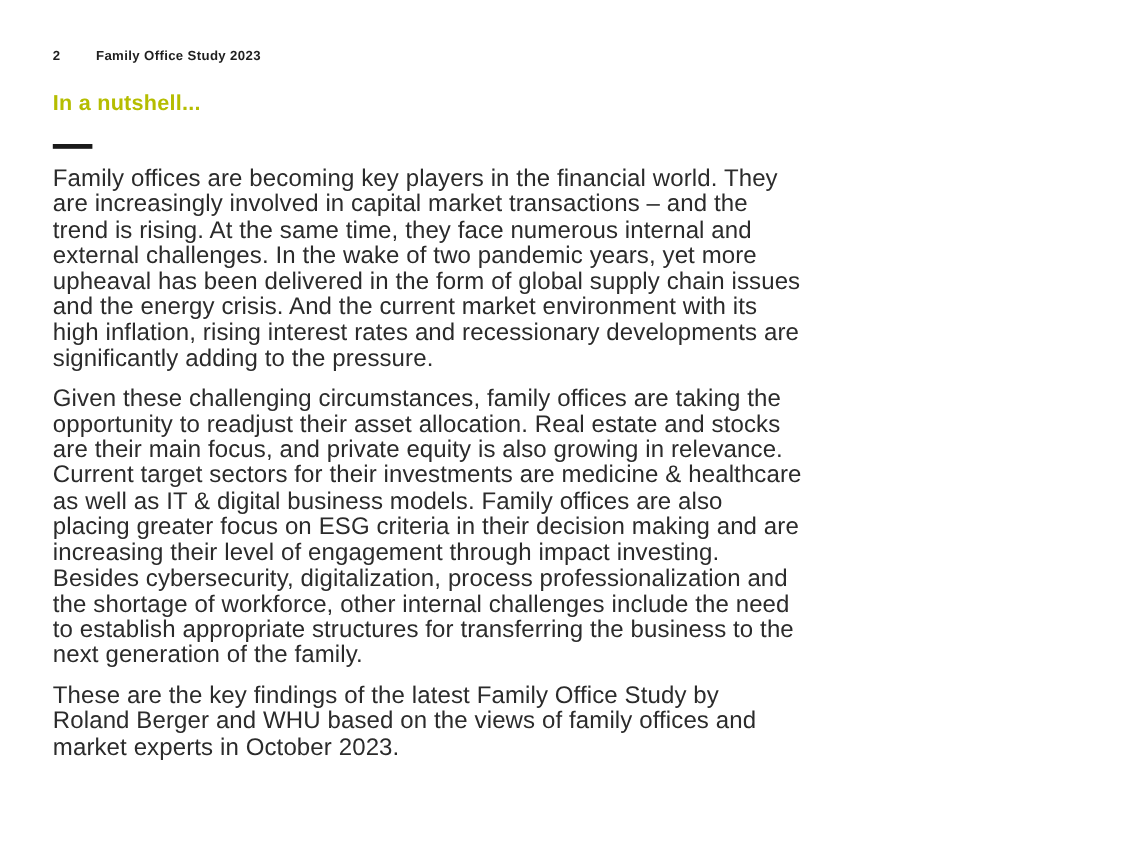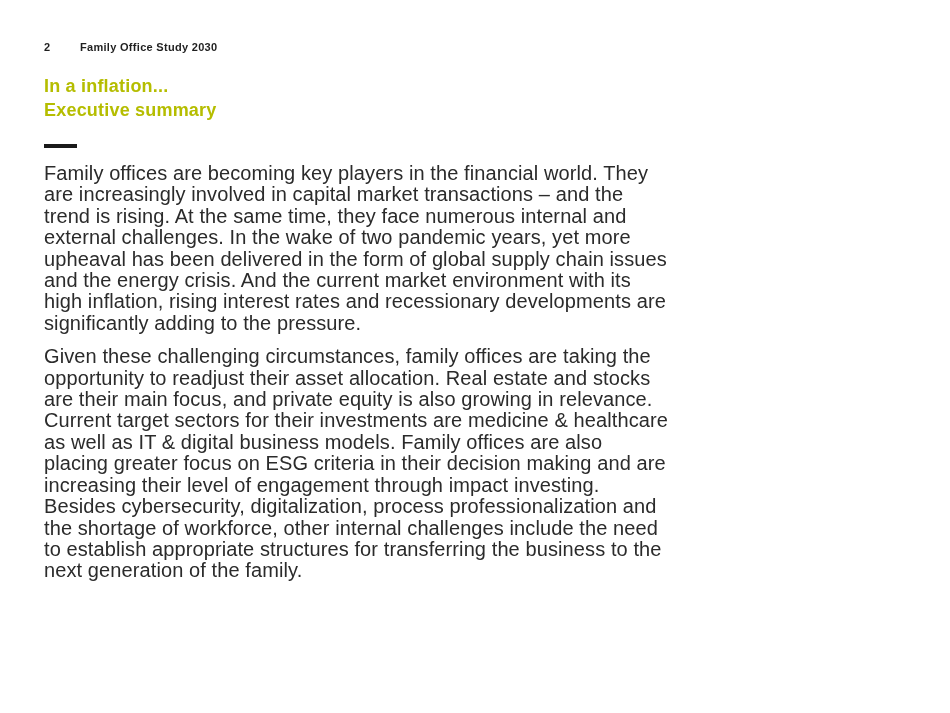--- a/index.html
+++ b/index.html
@@ -61,28 +61,28 @@
       margin-top: 12px;
     }
   </style>
 </head>
 <body>
 
 <div class="page">
 
   <div class="header-row">
     <span class="page-number">2</span>
-    <span class="header-title">Family Office Study 2030</span>
+    <span class="header-title">Family Office Study 2023</span>
   </div>
 
   <div class="section-title">
-    <div>In a inflation...</div>
-    <div>Executive summary</div>
+    <div>In a nutshell...</div>
   </div>
 
   <div class="title-rule"></div>
 
   <div class="body-text">
     <p>Family offices are becoming key players in the financial world. They are increasingly involved in capital market transactions – and the trend is rising. At the same time, they face numerous internal and external challenges. In the wake of two pandemic years, yet more upheaval has been delivered in the form of global supply chain issues and the energy crisis. And the current market environment with its high inflation, rising interest rates and recessionary developments are significantly adding to the pressure.</p>
     <p>Given these challenging circumstances, family offices are taking the opportunity to readjust their asset allocation. Real estate and stocks are their main focus, and private equity is also growing in relevance. Current target sectors for their investments are medicine &amp; healthcare as well as IT &amp; digital business models. Family offices are also placing greater focus on ESG criteria in their decision making and are increasing their level of engagement through impact investing. Besides cybersecurity, digitalization, process professionalization and the shortage of workforce, other internal challenges include the need to establish appropriate structures for transferring the business to the next generation of the family.</p>
+    <p>These are the key findings of the latest Family Office Study by Roland Berger and WHU based on the views of family offices and market experts in October 2023.</p>
   </div>
 
 </div>
 
 </body></html>

